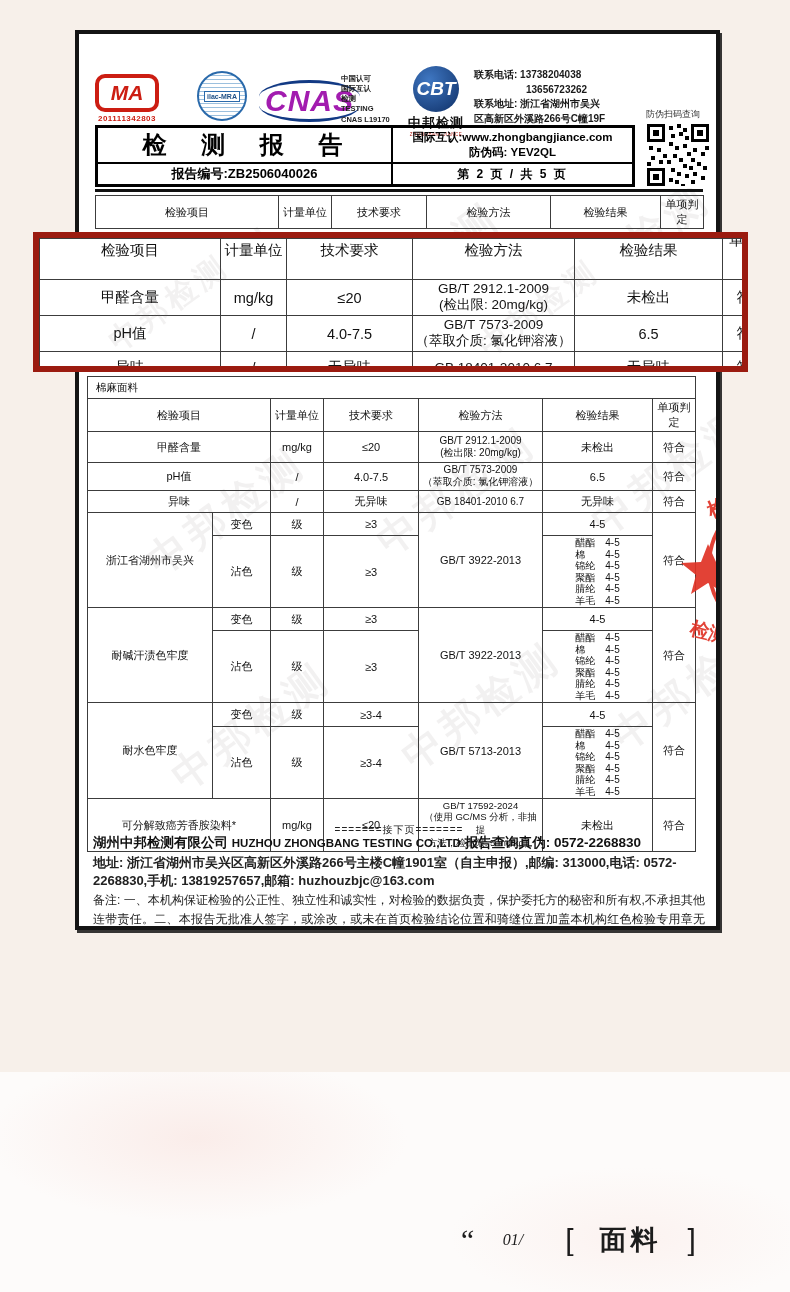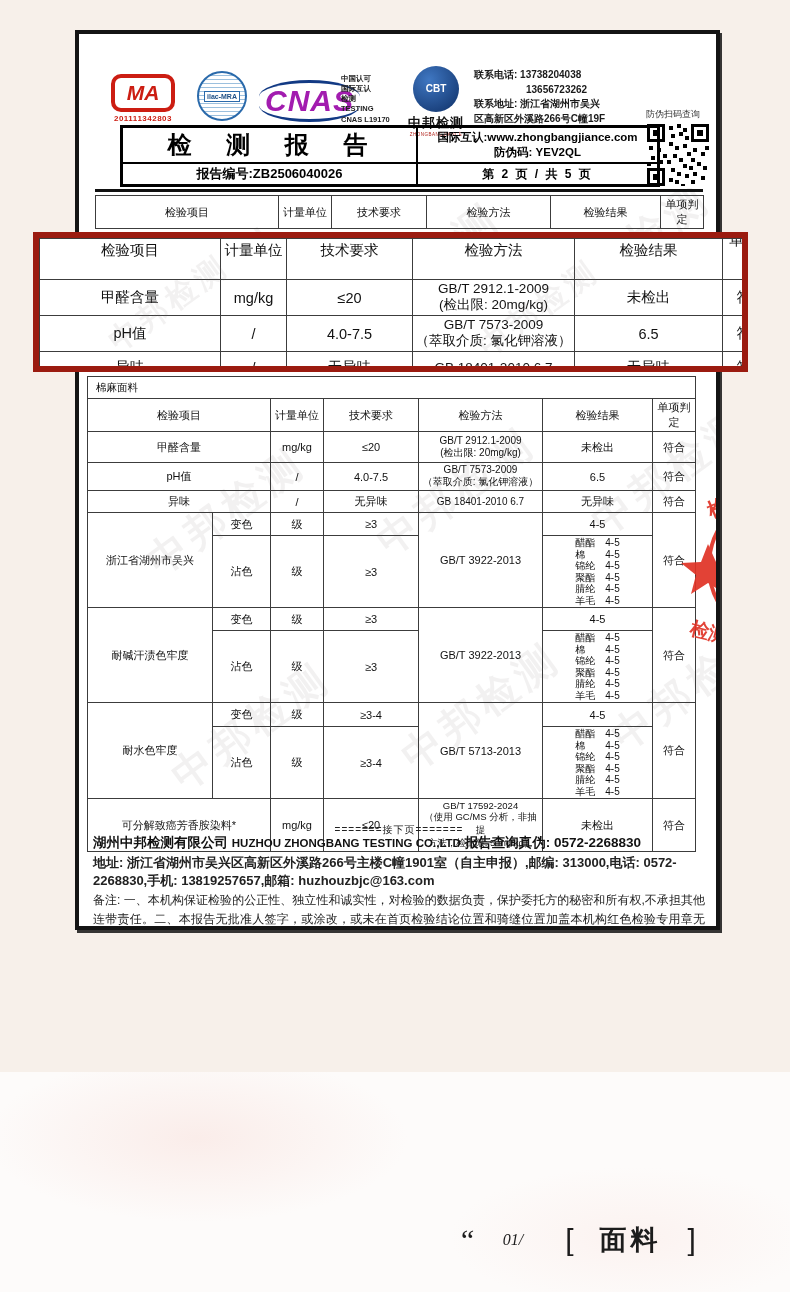--- a/index.html
+++ b/index.html
@@ -12,47 +12,47 @@
       #fdfbfa; }
   .page { position:absolute; left:75px; top:30px; width:645px; height:900px;
     background:#fff; border:4px solid #141414; box-shadow:2px 3px 0 rgba(20,20,20,.85); }
   .page-inner { position:relative; width:637px; height:892px; overflow:hidden; }
   .wm { position:absolute; font-size:40px; font-weight:bold; letter-spacing:6px;
     color:rgba(130,120,115,0.10); transform:rotate(-36deg); white-space:nowrap; pointer-events:none; }
   .wm-box { position:absolute; font-size:30px; font-weight:bold; letter-spacing:5px;
     color:rgba(130,120,115,0.10); transform:rotate(-36deg); white-space:nowrap; pointer-events:none; }
 
   
-  .cma { position:absolute; left:28px; top:40px; width:72px; text-align:center; }
+  .cma { position:absolute; left:12px; top:40px; width:72px; text-align:center; }
   .cma-shape { width:64px; height:38px; margin:0 auto; border:4px solid #cc1d12; border-radius:10px;
     color:#cc1d12; font-weight:bold; font-size:21px; font-style:italic; line-height:30px; }
   .cma-num { color:#cc1d12; font-weight:bold; font-size:8px; margin-top:2px; letter-spacing:.5px; }
   .ilac { position:absolute; left:118px; top:37px; width:50px; height:50px; border-radius:50%;
     border:2px solid #2a6aab; background:repeating-linear-gradient(0deg, #fff 0 3px, #9cc0de 3px 4px);
     display:flex; align-items:center; justify-content:center; }
   .ilac-pill { background:#fff; border:1px solid #2a6aab; color:#1d4f86; font-size:7px; font-weight:bold; padding:1px 2px; }
   .cnas { position:absolute; left:180px; top:46px; color:#a21caf; font-weight:bold; font-style:italic;
     font-size:30px; letter-spacing:1px; border-top:3px solid #123a84; border-bottom:3px solid #123a84;
     border-radius:50% / 40%; padding:1px 6px;text-align:right; }
   .certtxt { position:absolute; left:262px; top:40px; font-size:7.5px; line-height:1.35; color:#222; font-weight:bold; white-space:pre-line; }
   .cbt { position:absolute; left:328px; top:32px; width:58px; text-align:center; }
   .cbt-circle { width:46px; height:46px; margin:0 auto; border-radius:50%;
     background:radial-gradient(circle at 35% 30%, #3f77c2, #0e2f66); color:#fff;
-    font-weight:bold; font-size:10px; line-height:46px; }
+    font-weight:bold; font-style:italic; font-size:19px; line-height:46px; }
   .cbt-name { font-size:13px; font-weight:bold; color:#111; margin-top:2px; letter-spacing:1px; }
   .cbt-sub { font-size:4.5px; color:#b02018; letter-spacing:.5px; }
   .contact { position:absolute; left:395px; top:34px; font-size:10px; line-height:1.45; color:#1a1a1a; font-weight:bold; }
   .contact .ind { padding-left:52px; }
 
   .scan-label { position:absolute; left:552px; top:74px; width:84px; text-align:center; font-size:9px; color:#333; }
   .qr { position:absolute; left:566px; top:88px; width:66px; height:66px; background:#fff; }
 
   
   .band { position:absolute; left:16px; top:91px; width:540px; height:62px; border:2px solid #000;
-    display:grid; grid-template-columns:295px 1fr; grid-template-rows:36px 1fr;margin-left:25px; }
+    display:grid; grid-template-columns:295px 1fr; grid-template-rows:36px 1fr; }
   .band > div { border:1px solid #000; display:flex; align-items:center; justify-content:center; }
   .band-title { font-size:24px; font-weight:bold; letter-spacing:14px; color:#000; padding-left:10px; }
   .band-anti { flex-direction:column; font-size:11.5px; font-weight:bold; line-height:1.3; }
   .band-no { font-size:13px; font-weight:bold; }
   .band-page { font-size:12px; font-weight:bold; letter-spacing:2px; }
 
   .rule { position:absolute; left:16px; top:155px; width:608px; height:3px; background:#111; }
 
   
   table { border-collapse:collapse; table-layout:fixed; }

